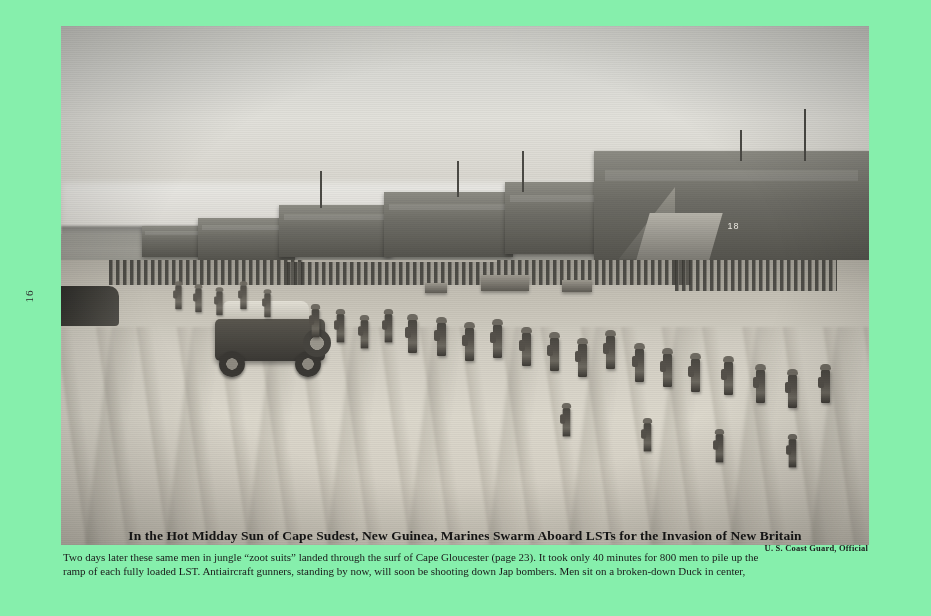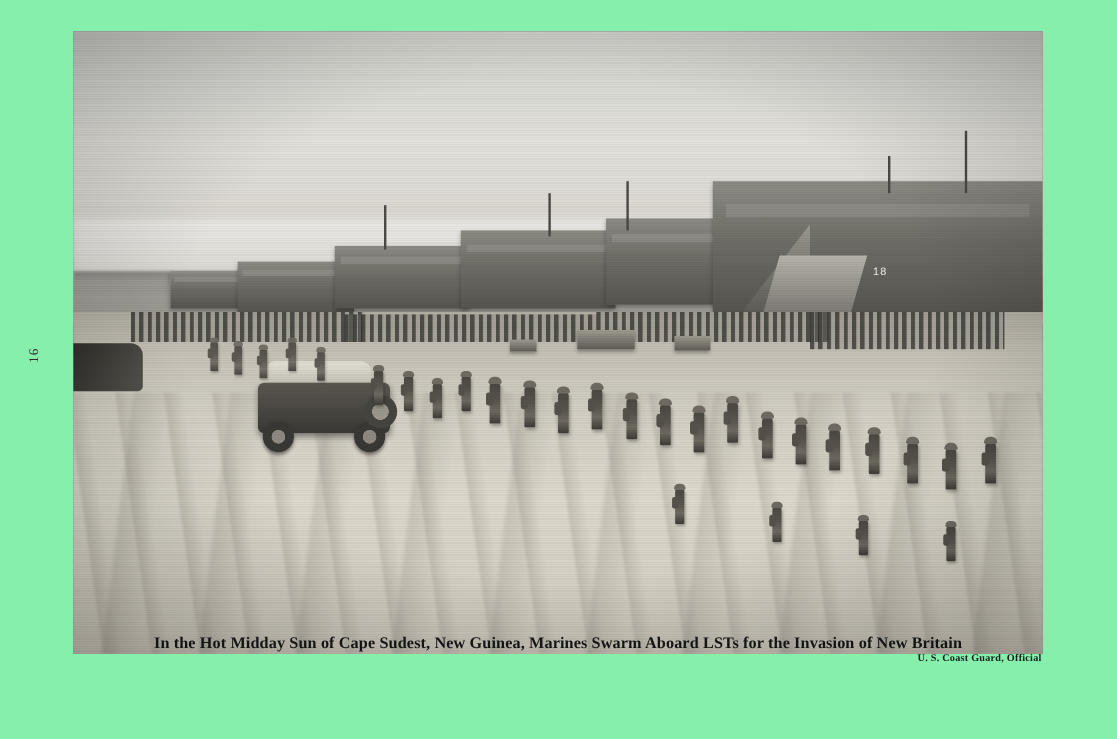--- a/index.html
+++ b/index.html
@@ -411,16 +411,18 @@
 
     <div class="grain"></div>
     <div class="vignette"></div>
   </div>
 
   <div class="photo-credit">U. S. Coast Guard, Official</div>
 
   <div class="caption-block">
     <div class="caption-title">In the Hot Midday Sun of Cape Sudest, New Guinea, Marines Swarm Aboard LSTs for the Invasion of New Britain</div>
     <div class="caption-body">
+      <span class="line">Two days later these same men in jungle “zoot suits” landed through the surf of Cape Gloucester (page 23).   It took only 40 minutes for 800 men to pile up the</span>
+      <span class="line">ramp of each fully loaded LST.   Antiaircraft gunners, standing by now, will soon be shooting down Jap bombers.    Men sit on a broken-down Duck in center,</span>
     </div>
   </div>
 
 </div>
 
 </body></html>

